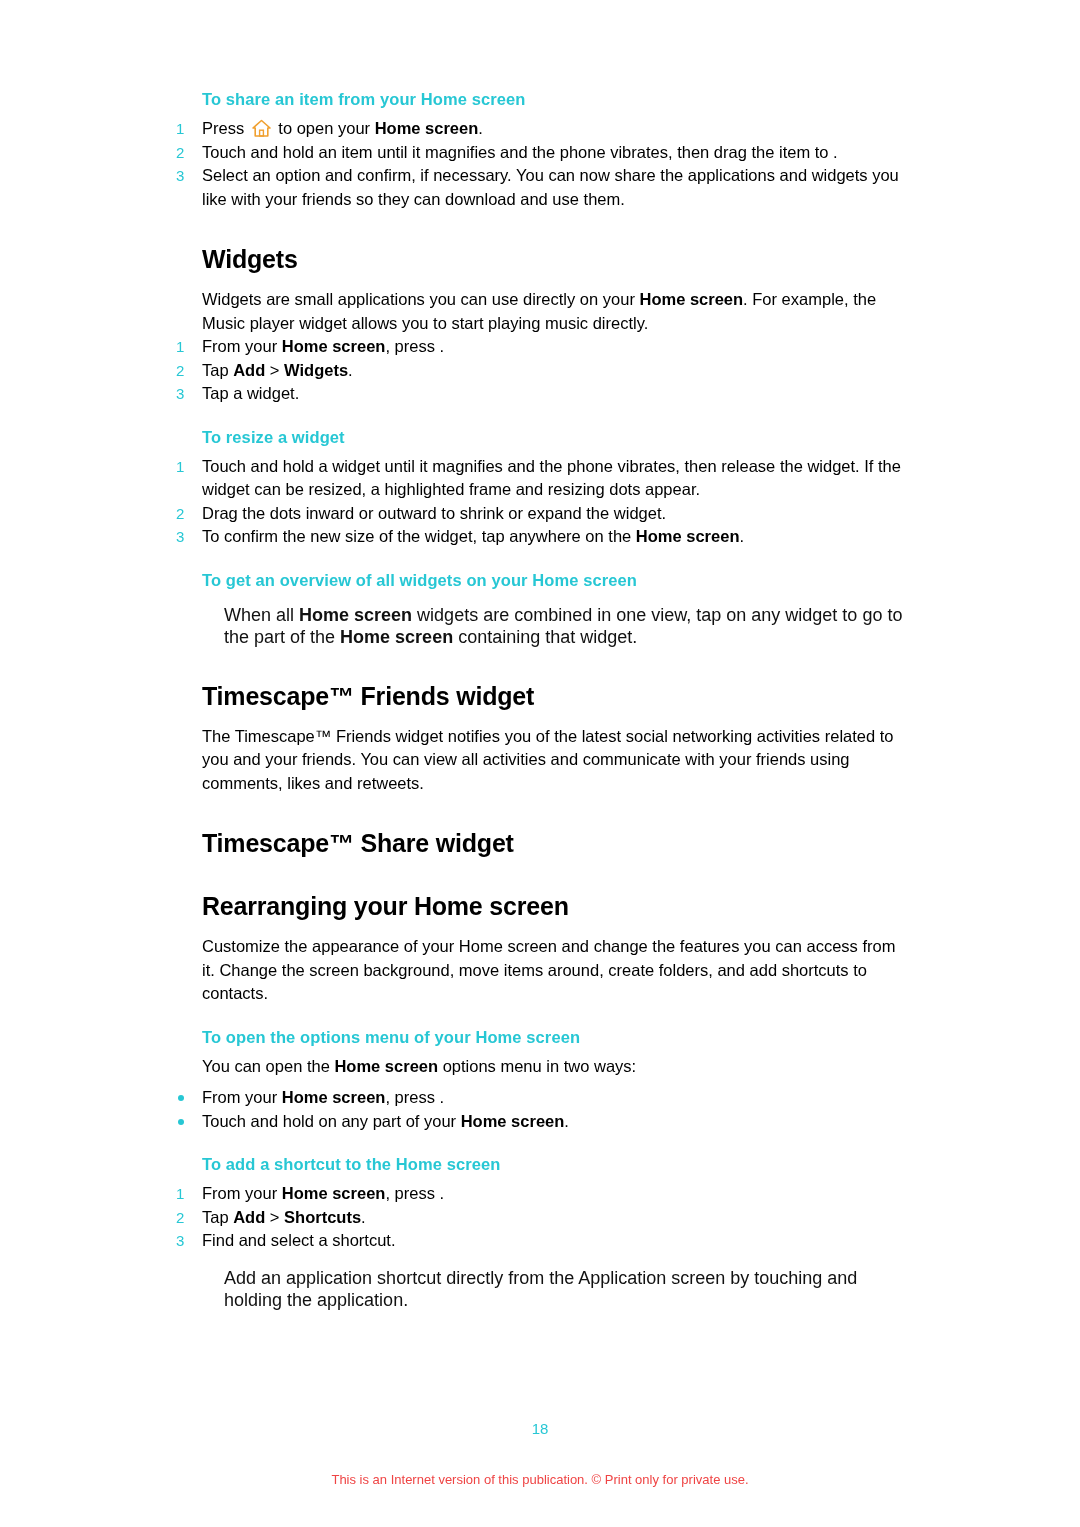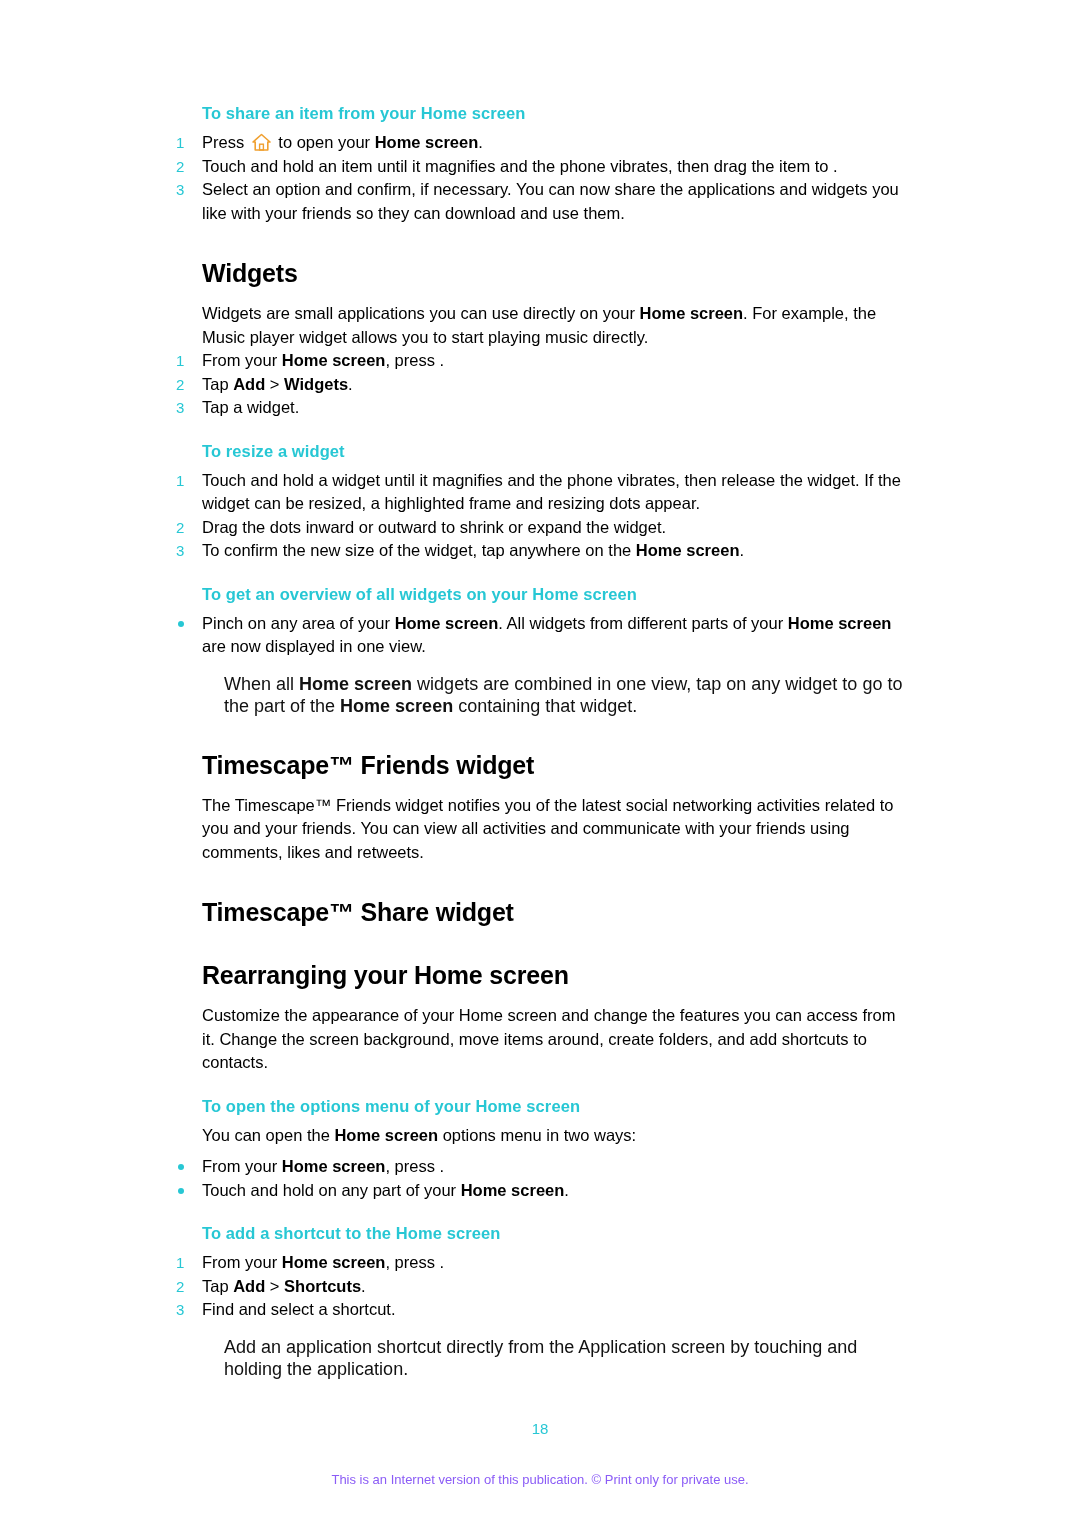--- a/index.html
+++ b/index.html
@@ -37,21 +37,21 @@
     letter-spacing: -0.2px;
   }
   h3.task-title {
     font-size: 16.5px;
     font-weight: bold;
     color: #27c7d4;
     margin: 22px 0 8px 26px;
     letter-spacing: 0.1px;
   }
   h3.task-title.first {
-    margin-top: 14px;
+    margin-top: 0;
   }
 
   
   p.body {
     font-size: 16.5px;
     line-height: 23.5px;
     margin: 0 12px 0 26px;
   }
 
   
@@ -118,21 +118,21 @@
     font-size: 15px;
     color: #27c7d4;
   }
   .footer-note {
     position: absolute;
     left: 0;
     right: 0;
     top: 1472px;
     text-align: center;
     font-size: 13px;
-    color: #8b5cf6;
+    color: #ef4444;
   }
   .gapsmall { height: 8px; }
 </style>
 </head>
 <body>
 
 <div class="page">
   <div class="content">
 
     <h3 class="task-title first">To share an item from your Home screen</h3>
@@ -182,26 +182,20 @@
         <span class="num">2</span>
         <span class="step-text">Drag the dots inward or outward to shrink or expand the widget.</span>
       </li>
       <li class="step">
         <span class="num">3</span>
         <span class="step-text">To confirm the new size of the widget, tap anywhere on the <b>Home screen</b>.</span>
       </li>
     </ol>
 
     <h3 class="task-title">To get an overview of all widgets on your Home screen</h3>
-    <ul class="steps">
-      <li class="step">
-        <span class="bullet"></span>
-        <span class="step-text">Pinch on any area of your <b>Home screen</b>. All widgets from different parts of your <b>Home screen</b> are now displayed in one view.</span>
-      </li>
-    </ul>
     <p class="note">When all <b>Home screen</b> widgets are combined in one view, tap on any widget to go to the part of the <b>Home screen</b> containing that widget.</p>
 
     <h2 class="section-title">Timescape™ Friends widget</h2>
     <p class="body">The Timescape™ Friends widget notifies you of the latest social networking activities related to you and your friends. You can view all activities and communicate with your friends using comments, likes and retweets.</p>
 
     <h2 class="section-title">Timescape™ Share widget</h2>
 
     <h2 class="section-title">Rearranging your Home screen</h2>
     <p class="body">Customize the appearance of your Home screen and change the features you can access from it. Change the screen background, move items around, create folders, and add shortcuts to contacts.</p>
 

